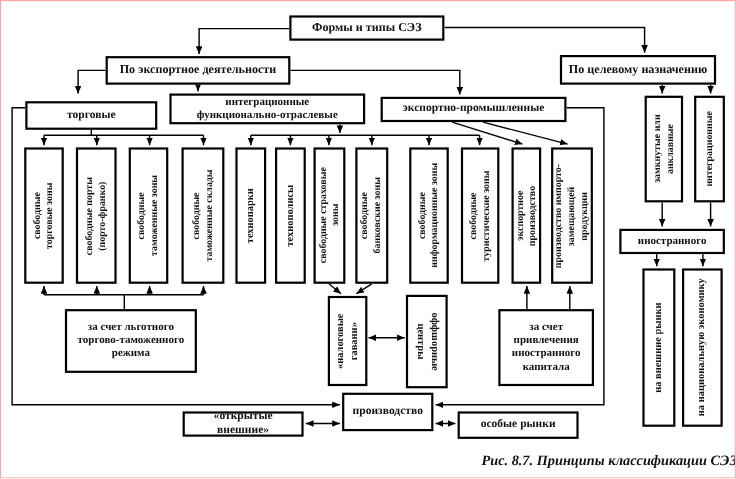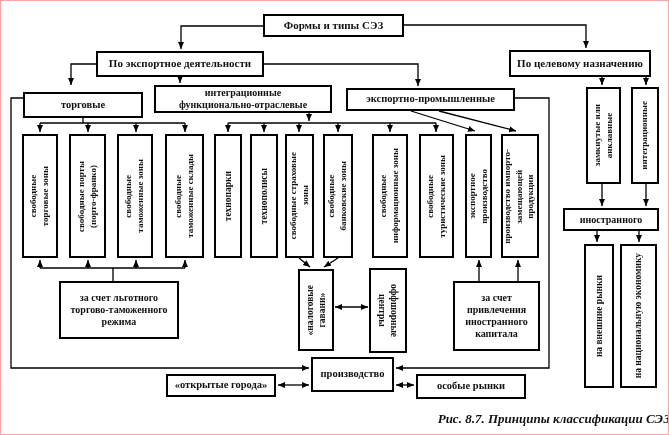--- a/index.html
+++ b/index.html
@@ -190,21 +190,21 @@
     <span class="lbl" style="font-size:10px">за счет
 привлечения
 иностранного
 капитала</span>
   </div>
 
   <div class="node" style="left:310px;top:356px;width:83px;height:35px">
     <span class="lbl">производство</span>
   </div>
   <div class="node" style="left:165px;top:373px;width:110px;height:23px">
-    <span class="lbl">«открытые города»</span>
+    <span class="lbl">«открытые внешние»</span>
   </div>
   <div class="node" style="left:415px;top:373px;width:110px;height:25px">
     <span class="lbl">особые рынки</span>
   </div>
 
   <div class="node vnode" style="left:585px;top:86px;width:35px;height:97px">
     <span class="lbl">замкнутые или
 анклавные</span>
   </div>
   <div class="node vnode" style="left:630px;top:86px;width:28px;height:97px">

